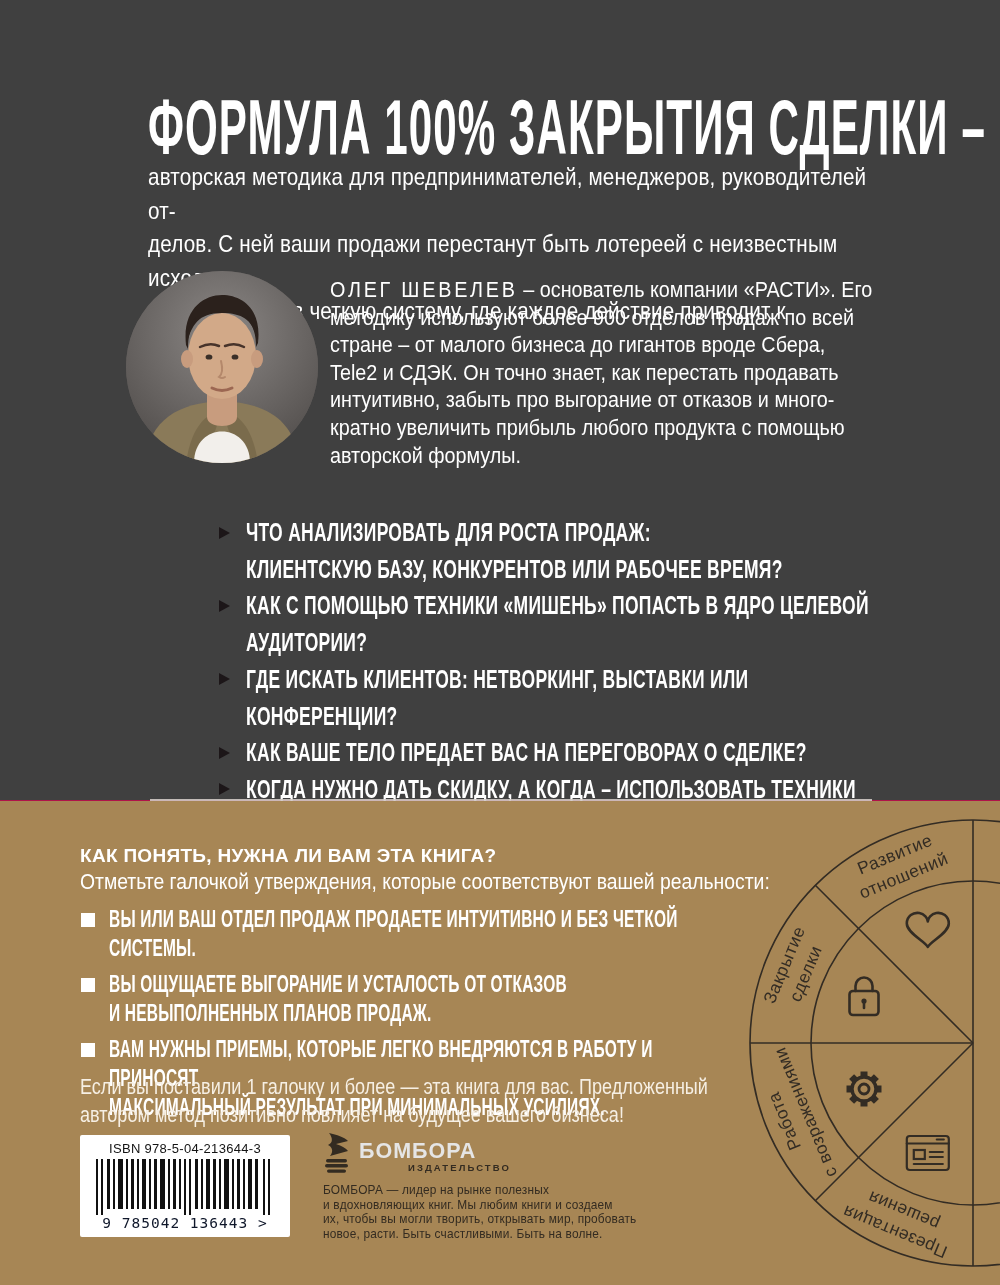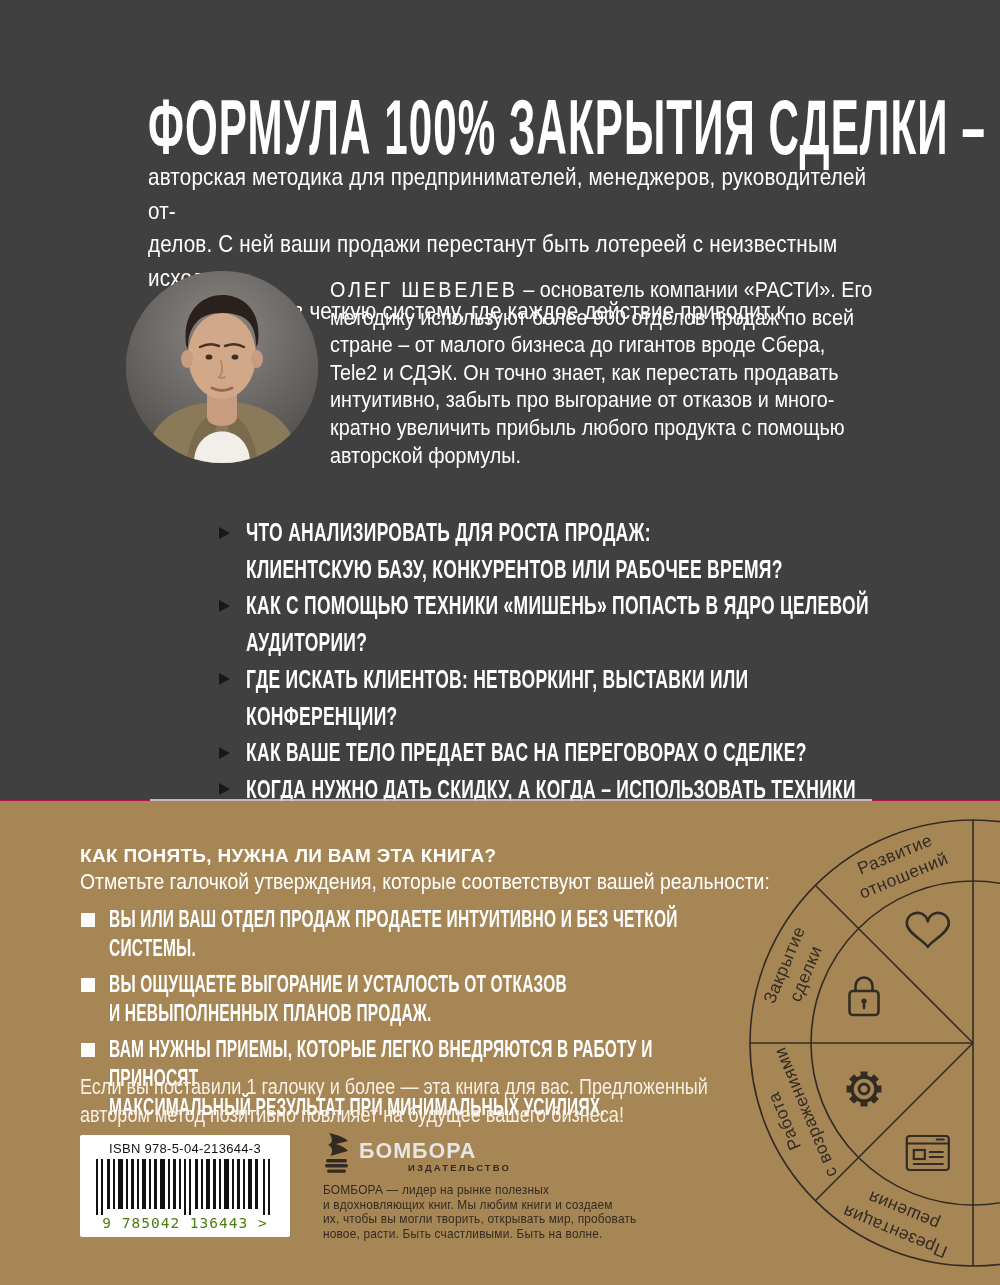--- a/index.html
+++ b/index.html
@@ -63,21 +63,21 @@
     position:absolute;left:80px;top:1074px;color:#f6efe4;font-size:21.5px;line-height:27.5px;
     transform:scaleX(.84);transform-origin:0 0;width:800px;
   }
   
   .barcode-box{
     position:absolute;left:80px;top:1135px;width:210px;height:102px;background:#fff;border-radius:2px;
   }
   .isbn-label{position:absolute;left:0;top:6px;width:210px;text-align:center;color:#141414;font-size:13px;letter-spacing:.3px;}
   .bars{position:absolute;left:0;top:24px;}
   .barcode-digits{
-    position:absolute;left:0;top:80px;width:210px;text-align:center;color:#4d7c0f;
+    position:absolute;left:0;top:80px;width:210px;text-align:center;color:#0f172a;
     font-family:"DejaVu Sans Mono", monospace;font-size:14.5px;letter-spacing:1px;
   }
   
   .publisher{position:absolute;left:323px;top:1131px;color:#332b21;}
   .pub-logo{position:absolute;left:0;top:2px;}
   .pub-name{position:absolute;left:36px;top:8px;font-weight:bold;font-size:21.5px;letter-spacing:1px;color:#e5e5e5;}
   .pub-subtitle{position:absolute;left:37px;top:31px;font-weight:bold;font-size:9.5px;letter-spacing:2.1px;color:#332b21;margin-left:48px;}
   .pub-about{
     position:absolute;left:323px;top:1183px;color:#332b21;font-size:13.5px;line-height:14.6px;
     transform:scaleX(.88);transform-origin:0 0;width:420px;letter-spacing:.2px;

